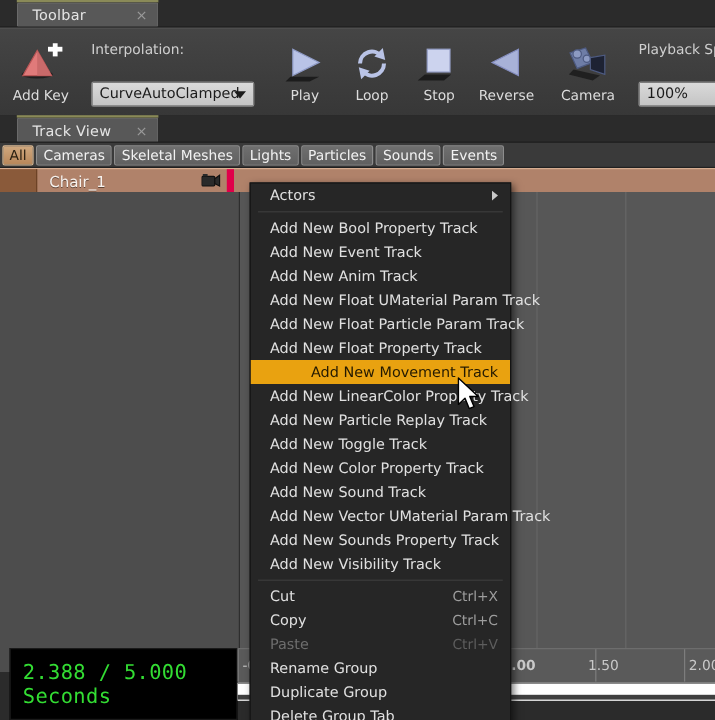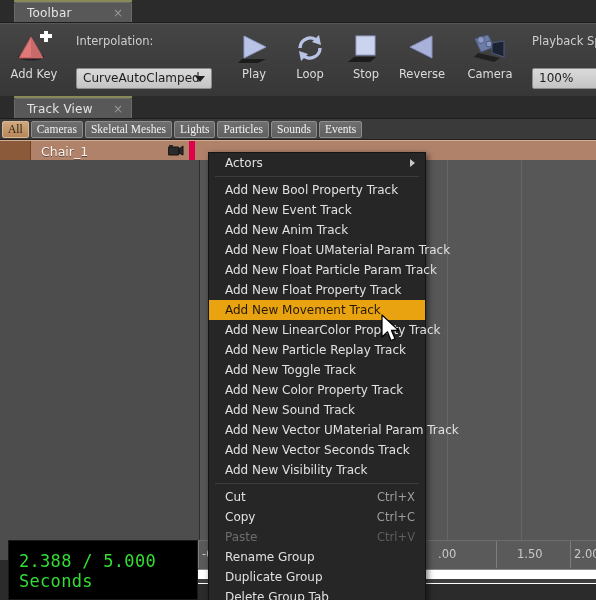--- a/index.html
+++ b/index.html
@@ -39,21 +39,21 @@
   
   #toolbar-panel{top:0;height:96px;}
   .toolbar-body{
     position:relative;height:74px;
     background:linear-gradient(#454545,#3d3d3d 55%,#373737);
     border-top:1px solid #565656;
     border-bottom:1px solid #1b1b1b;
     display:flex;align-items:stretch;
   }
   .tb-sep{width:1px;background:#2c2c2c;box-shadow:1px 0 0 #4e4e4e;margin:6px 0;}
-  .tb-group{display:flex;align-items:flex-start;padding:0 6px;}
+  .tb-group{display:flex;align-items:flex-end;padding:0 6px;}
   .tb-btn{
     width:56px;height:66px;margin-top:3px;
     display:flex;flex-direction:column;align-items:center;justify-content:flex-start;
     cursor:pointer;border-radius:2px;
   }
   .tb-btn .gly{height:42px;display:flex;align-items:center;justify-content:center;}
   .tb-btn .cap{font-size:11.5px;color:#dcdcdc;line-height:1;}
   .tb-field{display:flex;flex-direction:column;justify-content:center;padding:0 8px;height:100%;}
   .tb-field .lbl{font-size:11.5px;color:#cfcfcf;margin-bottom:20px;}
   .combo{
@@ -76,21 +76,21 @@
   .filter-bar{
     position:relative;height:20px;background:#3a3a3a;
     display:flex;align-items:center;padding:0 2px;gap:2px;
     border-bottom:1px solid #202020;
   }
   .filter-tab{
     height:17px;box-sizing:border-box;
     padding:0 5px;display:flex;align-items:center;
     background:linear-gradient(#6f6f6f,#606060);
     border:1px solid #8d8d8d;border-radius:2px;
-    font-size:11.5px;color:#f2f2f2;cursor:pointer;white-space:nowrap;font-family:Liberation Serif, serif;
+    font-size:11.5px;color:#f2f2f2;cursor:pointer;white-space:nowrap;
   }
   .filter-tab.active{
     background:linear-gradient(#cfa87e,#b8875a);
     border-color:#d8b893;color:#2a2012;
   }
 
   
   .track-area{position:relative;height:420px;background:#555555;}
   .group-row{
     position:relative;height:20px;
@@ -149,21 +149,21 @@
     background:#262626;
     border:1px solid #141414;
     box-shadow:2px 2px 6px rgba(0,0,0,.55);
     padding:0;z-index:50;
   }
   .ctx-item{
     position:relative;height:20px;display:flex;align-items:center;
     padding:0 10px 0 16px;font-size:12px;color:#e0e0e0;cursor:pointer;
     white-space:nowrap;
   }
-  .ctx-item.highlight{background:#e9a210;color:#241a02;}
+  .ctx-item.highlight{background:#e9a210;color:#241a02;justify-content:flex-end;}
   .ctx-item.disabled{color:#6d6d6d;cursor:default;}
   .ctx-item .shortcut{margin-left:auto;font-size:11.5px;color:#9d9d9d;padding-left:18px;}
   .ctx-item.disabled .shortcut{color:#5d5d5d;}
   .ctx-item .submenu-arrow{
     margin-left:auto;width:0;height:0;
     border-top:4px solid transparent;border-bottom:4px solid transparent;
     border-left:5px solid #c8c8c8;
   }
   .ctx-sep{height:1px;background:#3c3c3c;margin:3px 6px;}
 
@@ -334,22 +334,22 @@
 
   <div class="ruler">
     <div class="tick" style="left:0px;"></div>
     <div class="tick" style="left:76px;"></div>
     <div class="tick" style="left:150px;"></div>
     <div class="tick" style="left:224px;"></div>
     <div class="tick" style="left:298px;"></div>
     <div class="tick" style="left:372px;"></div>
 
     <div class="tlabel" style="left:4px;">-0.</div>
-    <div class="tlabel" style="left:240px;">.00</div>
-    <div class="tlabel" style="left:319px;">1.50</div>
+    <div class="tlabel" style="left:228px;font-weight:bold;">.00</div>
+    <div class="tlabel" style="left:292px;">1.50</div>
     <div class="tlabel" style="left:376px;">2.00</div>
 
     <div class="track-strip"></div>
     <div class="ruler-bottom"></div>
   </div>
 
   <div class="ctxmenu">
 
     <div class="ctx-item">
       <span>Actors</span>
@@ -390,21 +390,21 @@
     <div class="ctx-item">
       <span>Add New Color Property Track</span>
       </div>
     <div class="ctx-item">
       <span>Add New Sound Track</span>
       </div>
     <div class="ctx-item">
       <span>Add New Vector UMaterial Param Track</span>
       </div>
     <div class="ctx-item">
-      <span>Add New Vector Seconds Track</span>
+      <span>Add New Sounds Property Track</span>
       </div>
     <div class="ctx-item">
       <span>Add New Visibility Track</span>
       </div>
 
     <div class="ctx-sep"></div>
 
     <div class="ctx-item">
       <span>Cut</span>
       <span class="shortcut">Ctrl+X</span>

